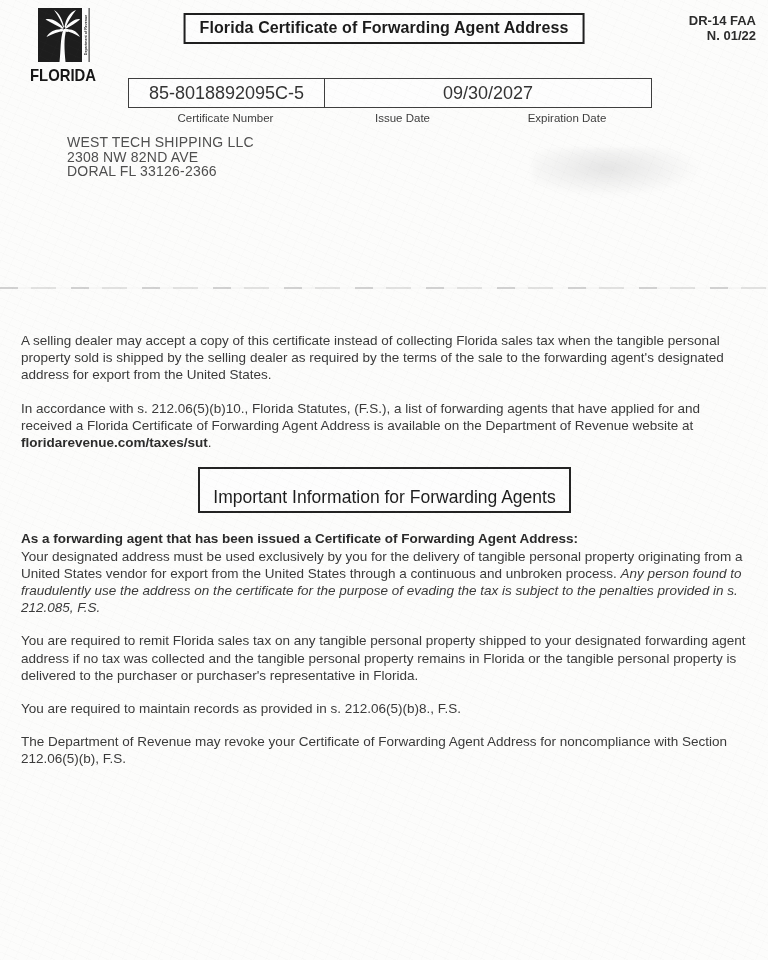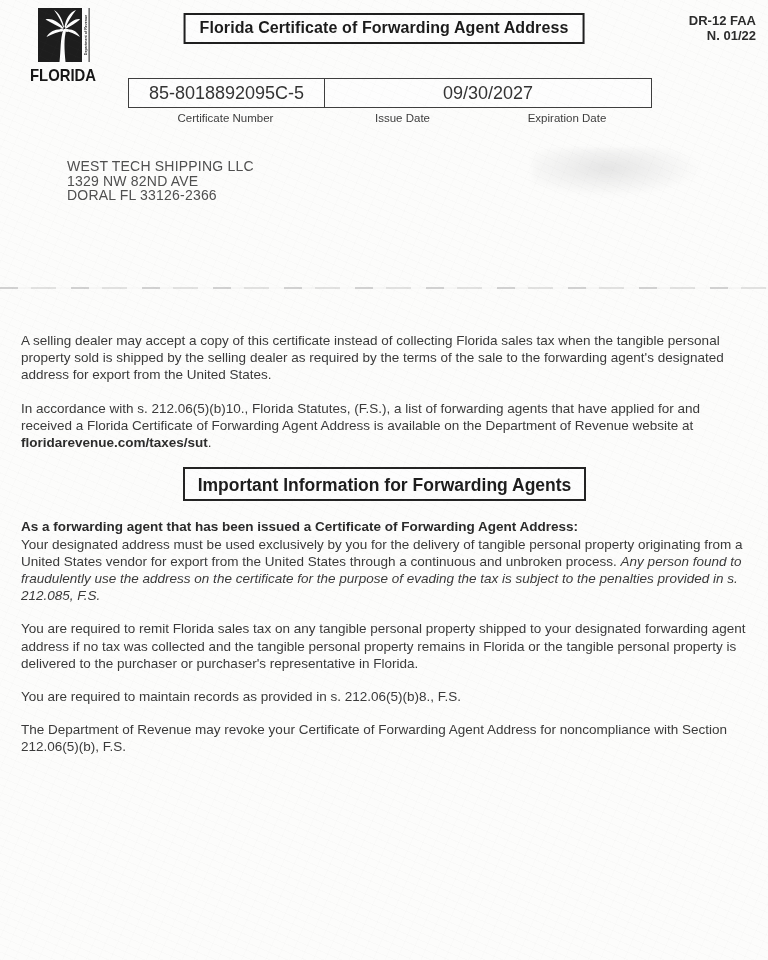--- a/index.html
+++ b/index.html
@@ -45,21 +45,21 @@
   .cert-cell.c2{width:159px;border-left:1.5px solid #3e3e3e;}
   .cert-cell.c3{flex:1;border-left:1.5px solid #3e3e3e;}
   .cert-labels{
     position:absolute;left:128px;top:112px;width:524px;display:flex;
     font-size:11.5px;color:#3d3d3d;
   }
   .cert-labels .cert-cell{font-size:11.5px;color:#3d3d3d;}
 
   
   .address{
-    position:absolute;left:67px;top:159px;
+    position:absolute;left:67px;top:135px;
     font-size:14px;line-height:14.5px;letter-spacing:.2px;color:#4f4f4f;
   }
 
   
   .ghost-blob{
     position:absolute;left:532px;top:148px;width:168px;height:48px;
     background:radial-gradient(ellipse at 45% 42%, rgba(120,120,126,.17), rgba(120,120,126,0) 72%);
     filter:blur(2px);
   }
   .fold-line{
@@ -73,22 +73,22 @@
   
   .body-text{
     position:absolute;left:21px;top:332px;width:727px;
     font-size:13.5px;line-height:17.2px;color:#3a3a3a;
   }
   .body-text p{margin:0 0 16px;}
   .b{font-weight:bold;color:#2d2d2d;}
   .i{font-style:italic;}
   .info-box-wrap{text-align:center;margin:1px 0 17px;}
   .info-box{
-    display:inline-block;border:2px solid #232323;padding:8px 13px 5px;
-    font-size:17.5px;font-weight:bold;color:#1d1d1d;background:#fdfdfd;
+    display:inline-block;border:2px solid #232323;padding:20px 13px 5px;
+    font-size:17.5px;font-weight:normal;color:#1d1d1d;background:#fdfdfd;
   }
   .intro{font-weight:bold;color:#2a2a2a;margin:0 0 0 !important;}
 </style>
 </head>
 <body>
 
 <div class="page">
 
   <svg class="logo" width="68" height="80" viewBox="0 0 68 80" xmlns="http://www.w3.org/2000/svg">
     <rect x="8" y="2" width="44" height="54" fill="#1d1d1d"></rect>
@@ -108,37 +108,37 @@
     <rect x="52" y="2" width="7.5" height="54" fill="#fdfdfd"></rect>
     <rect x="58.6" y="2" width="1" height="54" fill="#1d1d1d"></rect>
     <text x="55.5" y="30.6" transform="rotate(-90 55.5 29)" font-size="3.6" font-weight="bold" text-anchor="middle" fill="#2a2a2a" font-family="Liberation Sans, sans-serif">Department of Revenue</text>
 
     <text x="0" y="75" font-size="17" font-weight="bold" fill="#161616" font-family="Liberation Sans, sans-serif" textLength="66" lengthAdjust="spacingAndGlyphs">FLORIDA</text>
   </svg>
 
   <div class="title-box">Florida Certificate of Forwarding Agent Address</div>
 
   <div class="form-code">
-    <div>DR-12 FAA</div>
+    <div>DR-14 FAA</div>
     <div>N. 01/22</div>
   </div>
 
   <div class="cert-table">
     <div class="cert-cell c1">85-8018892095C-5</div>
     <div class="cert-cell c3">09/30/2027</div>
   </div>
   <div class="cert-labels">
     <div class="cert-cell c1">Certificate Number</div>
     <div class="cert-cell c2" style="border-left:none;">Issue Date</div>
     <div class="cert-cell c3" style="border-left:none;">Expiration Date</div>
   </div>
 
   <div class="address">
     <div>WEST TECH SHIPPING LLC</div>
-    <div>1329 NW 82ND AVE</div>
+    <div>2308 NW 82ND AVE</div>
     <div>DORAL FL 33126-2366</div>
   </div>
 
   <div class="ghost-blob"></div>
   <div class="fold-line"></div>
 
   <div class="body-text">
 
     <p>A selling dealer may accept a copy of this certificate instead of collecting Florida sales tax when the tangible personal property sold is shipped by the selling dealer as required by the terms of the sale to the forwarding agent's designated address for export from the United States.</p>
 

